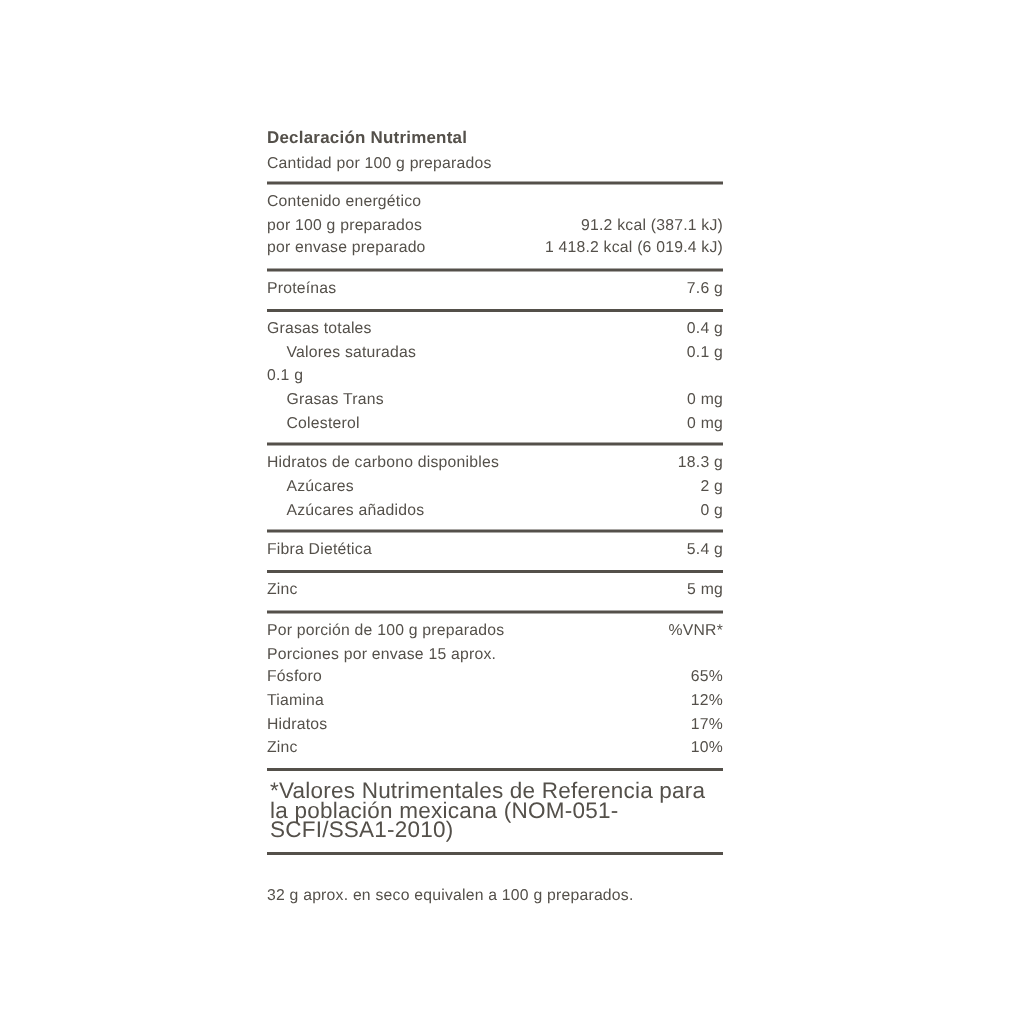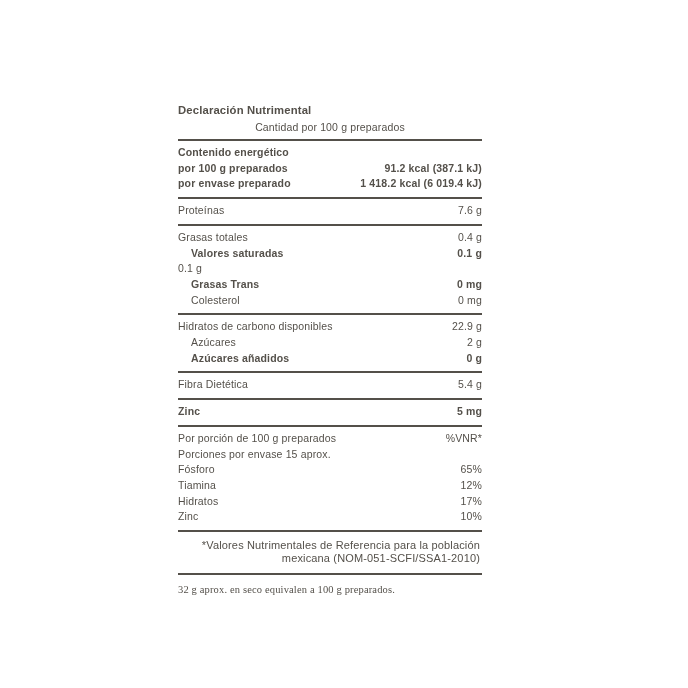--- a/index.html
+++ b/index.html
@@ -7,55 +7,54 @@
   body {
     background: #ffffff;
     font-family: "Liberation Sans", sans-serif;
     color: #54504a;
     position: relative;
     overflow: hidden;
   }
   .label {
     position: absolute;
     left: 178px;
-    top: 103px;
+    top: 85px;
     width: 304px;
     font-size: 10.5px;
     letter-spacing: 0.15px;
   }
   .title {
     font-weight: bold;
     font-size: 11.3px;
     line-height: 14px;
   }
   .col-header {
-    text-align: center;
+    text-align: left;
     line-height: 14px;
     padding: 3px 0 5px;
   }
   .rule { border-top: 2px solid #54504a; }
   .sec { padding: 4px 0 5px; }
   .row {
     display: flex;
     justify-content: space-between;
     align-items: baseline;
     line-height: 15.7px;
   }
-  .bold { font-weight: bold; }
+  .bold { font-weight: normal; }
   .indent { padding-left: 13px; }
   .footnote {
-    text-align: right;
+    text-align: left;
     line-height: 13px;
     padding: 7px 2px 8px;
-    font-size: 11px;
+    font-size: 15px;
   }
   .eqnote {
-    padding-top: 8px;
+    padding-top: 20px;
     line-height: 14px;
-    font-family: Liberation Serif, serif;
   }
 </style>
 </head>
 <body>
 
 <div class="label">
 
   <div class="title">Declaración Nutrimental</div>
   <div class="col-header">Cantidad por 100 g preparados</div>
 
@@ -106,21 +105,21 @@
       <span class="indent">Colesterol</span>
       <span>0 mg</span>
     </div>
   </div>
 
   <div class="rule"></div>
 
   <div class="sec">
     <div class="row">
       <span>Hidratos de carbono disponibles</span>
-      <span>22.9 g</span>
+      <span>18.3 g</span>
     </div>
     <div class="row">
       <span class="indent">Azúcares</span>
       <span>2 g</span>
     </div>
     <div class="row bold">
       <span class="indent">Azúcares añadidos</span>
       <span>0 g</span>
     </div>
   </div>

